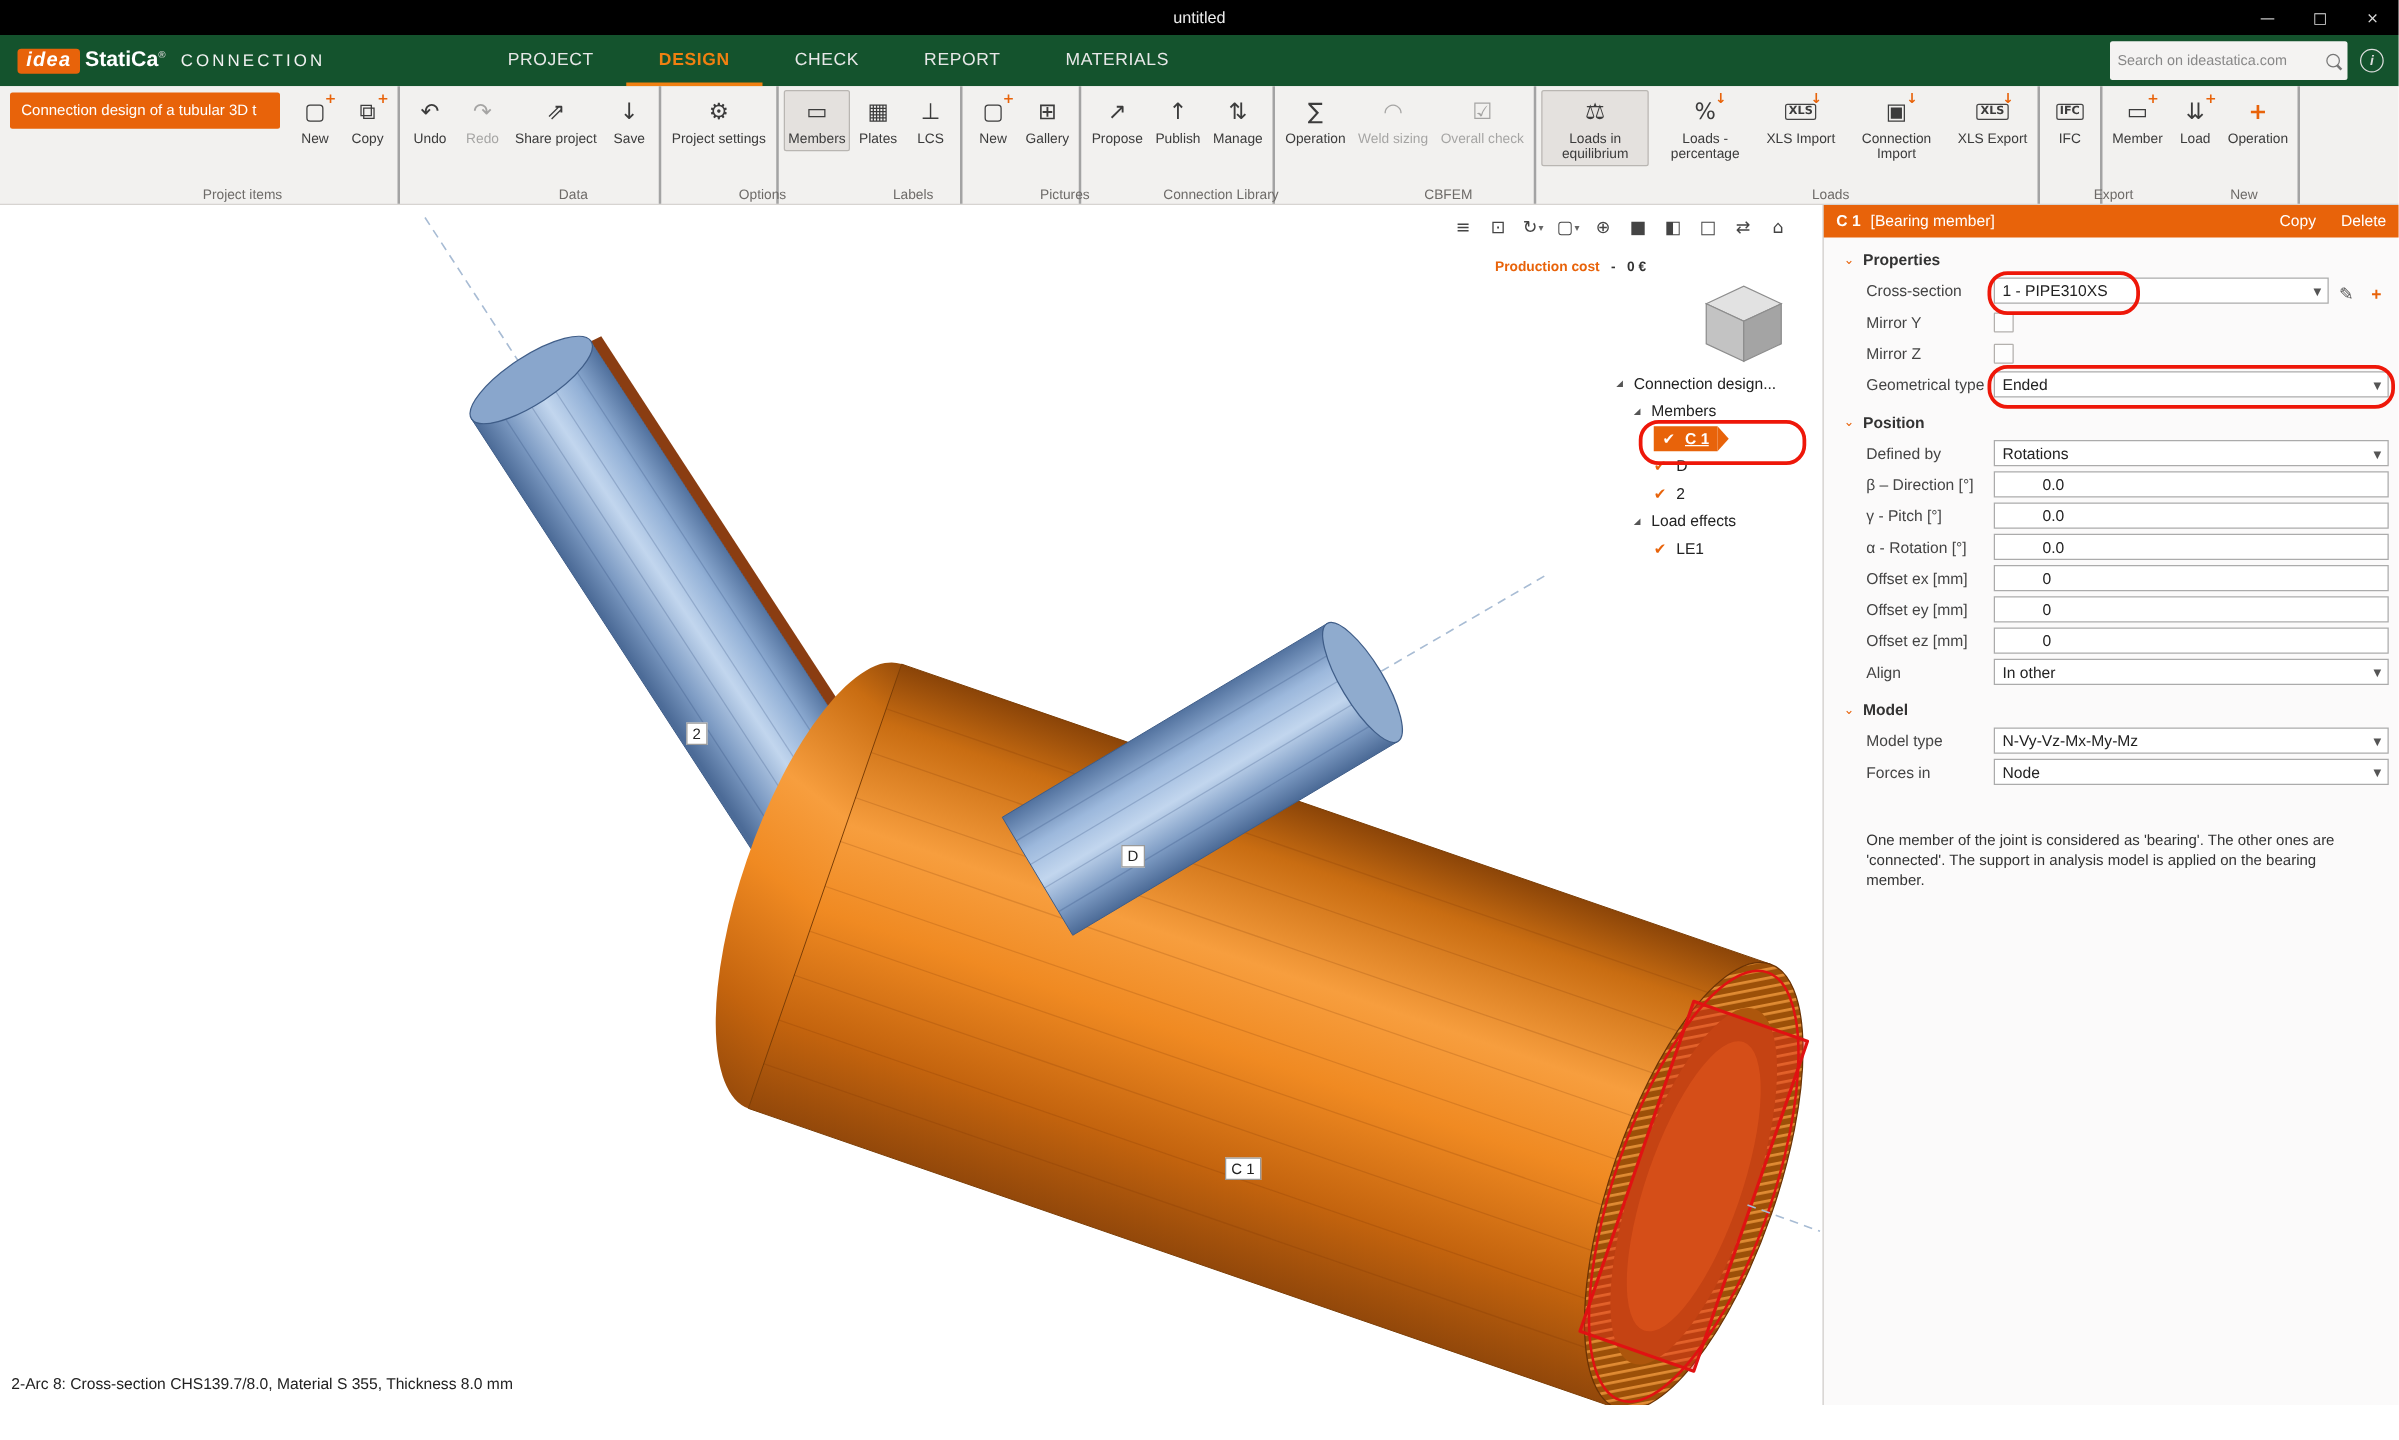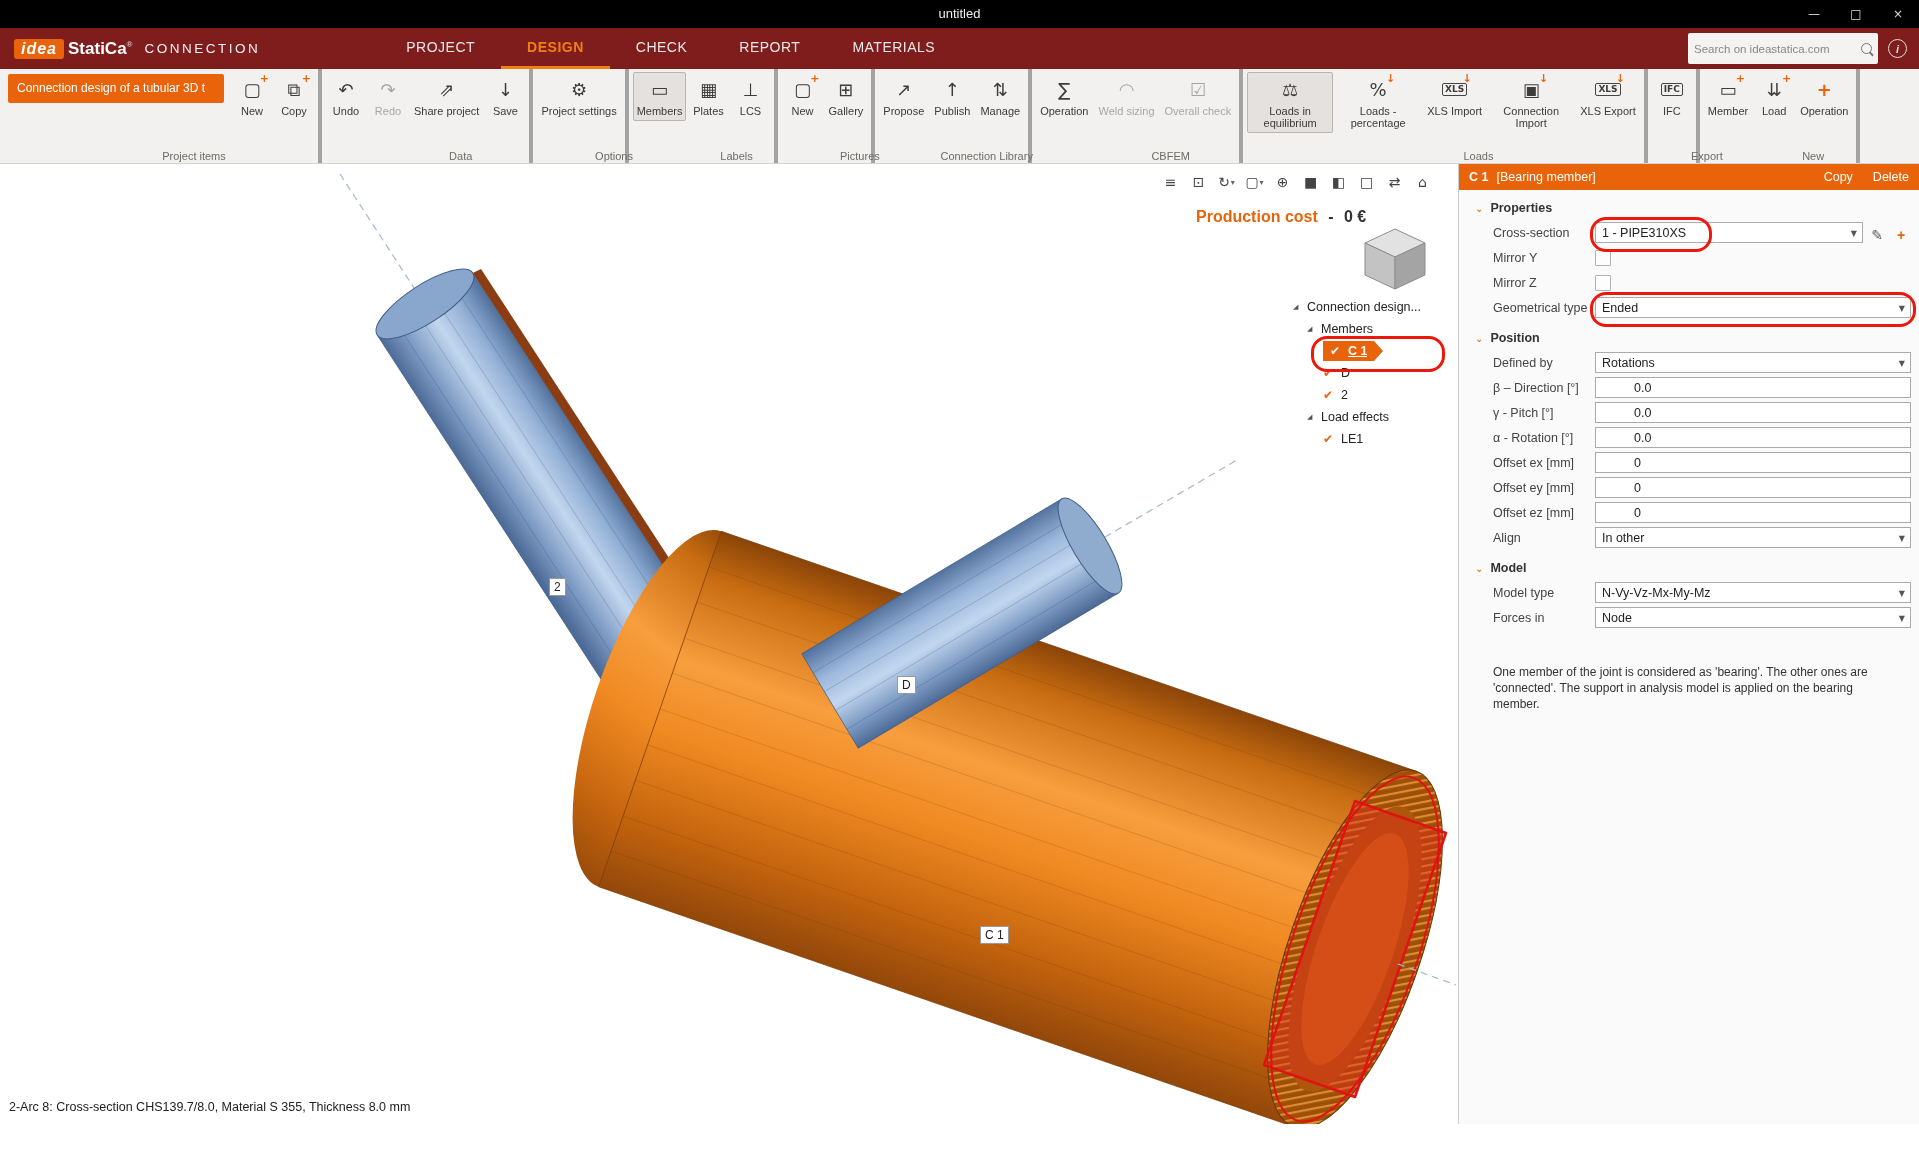--- a/index.html
+++ b/index.html
@@ -7,57 +7,57 @@
   .glyph, .ric, .chev, .sarr, .tarr, .tcheck, .winbtn, .vticon, .cubeicon{font-family:"DejaVu Sans",sans-serif;}
   #page{position:relative;width:1919px;height:1152px;background:#fff;}
 
   
   .titlebar{position:absolute;left:0;top:0;width:100%;height:28px;background:#000;color:#fff;}
   .titlebar .ttl{position:absolute;left:50%;top:6px;transform:translateX(-50%);font-size:13px;color:#eee;}
   .winctrl{position:absolute;right:0;top:0;height:28px;display:flex;}
   .winbtn{width:42px;height:28px;display:flex;align-items:center;justify-content:center;color:#ddd;font-size:12px;}
 
   
-  .appbar{position:absolute;left:0;top:28px;width:100%;height:41px;background:#7f1d1d;display:flex;align-items:center;color:#fff;}
+  .appbar{position:absolute;left:0;top:28px;width:100%;height:41px;background:#14532d;display:flex;align-items:center;color:#fff;}
   .logo{display:flex;align-items:baseline;margin-left:14px;gap:4px;}
   .logobadge{background:#e8630a;color:#fff;font-weight:bold;font-style:italic;font-size:16px;padding:1px 7px;border-radius:3px;letter-spacing:1px;}
   .logoname{font-weight:bold;font-size:17px;color:#fff;}
   .logoreg{font-size:8px;vertical-align:super;color:#ccc;}
   .product{margin-left:12px;font-size:13.5px;letter-spacing:2.5px;color:#f2f2f2;}
   .tabs{display:flex;margin-left:120px;height:41px;}
   .tab{padding:0 26px;line-height:39px;font-size:14px;letter-spacing:.5px;color:#e8e8e8;border-bottom:3px solid transparent;box-sizing:border-box;}
   .tab.active{color:#f08011;border-bottom-color:#f08011;font-weight:bold;}
   .search{margin-left:auto;margin-right:10px;width:190px;height:31px;background:#f4f3f2;border-radius:2px;display:flex;align-items:center;padding:0 6px;box-sizing:border-box;}
   .search .ph{font-size:11.5px;color:#888;flex:1;white-space:nowrap;overflow:hidden;}
   .mag{width:9px;height:9px;border:1.5px solid #777;border-radius:50%;position:relative;flex-shrink:0;}
   .mag::after{content:"";position:absolute;width:5px;height:1.5px;background:#777;transform:rotate(45deg);left:7px;top:9px;}
   .infoicon{width:17px;height:17px;border:1.5px solid #ddd;border-radius:50%;color:#ddd;font-size:11px;display:flex;align-items:center;justify-content:center;margin-right:12px;font-style:italic;font-weight:bold;}
 
   
   .ribbon{position:absolute;left:0;top:69px;width:100%;height:95px;background:#f2f1ef;border-bottom:1px solid #d7d4d1;display:flex;box-sizing:border-box;}
-  .rgroup{position:relative;border-right:4px solid #a3a3a3;padding:3px 4px 16px 4px;display:flex;align-items:flex-start;}
+  .rgroup{position:relative;border-right:2px solid #a3a3a3;padding:3px 4px 16px 4px;display:flex;align-items:flex-start;}
   .rglabel{position:absolute;bottom:1px;left:0;width:100%;text-align:center;font-size:11px;color:#6e6b68;white-space:nowrap;padding-left:35px;}
   .ritems{display:flex;align-items:stretch;gap:2px;}
   .rbtn{display:flex;flex-direction:column;align-items:center;min-width:36px;max-width:86px;padding:3px 3px;border:1px solid transparent;border-radius:2px;box-sizing:border-box;cursor:pointer;}
   .rbtn.sel{background:#e4e1de;border-color:#b9b6b2;}
   .rbtn.dis{opacity:.42;}
   .ric{position:relative;width:32px;height:27px;display:flex;align-items:center;justify-content:center;font-size:18px;color:#3c3c3c;}
   .ric .g{line-height:1;}
   .ric.ticon .g{font-size:9px;font-weight:bold;border:1px solid #444;border-radius:2px;padding:1px 2px;}
   .ric .acc{position:absolute;top:-3px;right:-1px;font-size:11px;font-weight:bold;color:#e8630a;line-height:1;}
   .rlb{font-size:11px;line-height:12px;color:#3b3b3b;text-align:center;margin-top:2px;white-space:normal;}
   .projtype{width:216px;height:29px;margin:2px 6px 0 4px;background:#e8630a;color:#fff;font-size:12px;line-height:29px;padding:0 9px;border-radius:2px;white-space:nowrap;overflow:hidden;text-overflow:ellipsis;box-sizing:border-box;cursor:pointer;}
 
   
   .viewport{position:absolute;left:0;top:164px;width:1458px;height:960px;background:#fff;overflow:hidden;}
   .scene{position:absolute;left:0;top:0;}
   .vtoolbar{position:absolute;top:8px;right:24px;display:flex;gap:5px;align-items:center;}
   .vticon{width:23px;height:20px;display:flex;align-items:center;justify-content:center;color:#444;font-size:14px;cursor:pointer;}
   .vticon .dd{font-size:8px;color:#666;margin-left:1px;}
-  .prodcost{position:absolute;top:44px;left:1196px;font-size:16px;font-weight:bold;cursor:pointer;}
+  .prodcost{position:absolute;top:44px;left:1196px;font-size:11px;font-weight:bold;cursor:pointer;}
   .prodcost .pc1{color:#e8630a;}
   .prodcost .pc2{color:#333;margin-left:6px;}
   .prodcost .pc3{color:#333;margin-left:6px;}
   .navcube{position:absolute;top:56px;right:22px;}
   .vstatus{position:absolute;left:9px;bottom:10px;font-size:12.5px;color:#222;}
   .mlabel{position:absolute;background:#fff;border:1px solid #999;color:#222;font-size:12px;padding:0 4px;line-height:16px;cursor:pointer;}
 
   
   .tree{position:absolute;left:1293px;top:132px;width:160px;font-size:12.5px;color:#222;}
   .trow{display:flex;align-items:center;height:22px;gap:5px;cursor:pointer;position:relative;}

